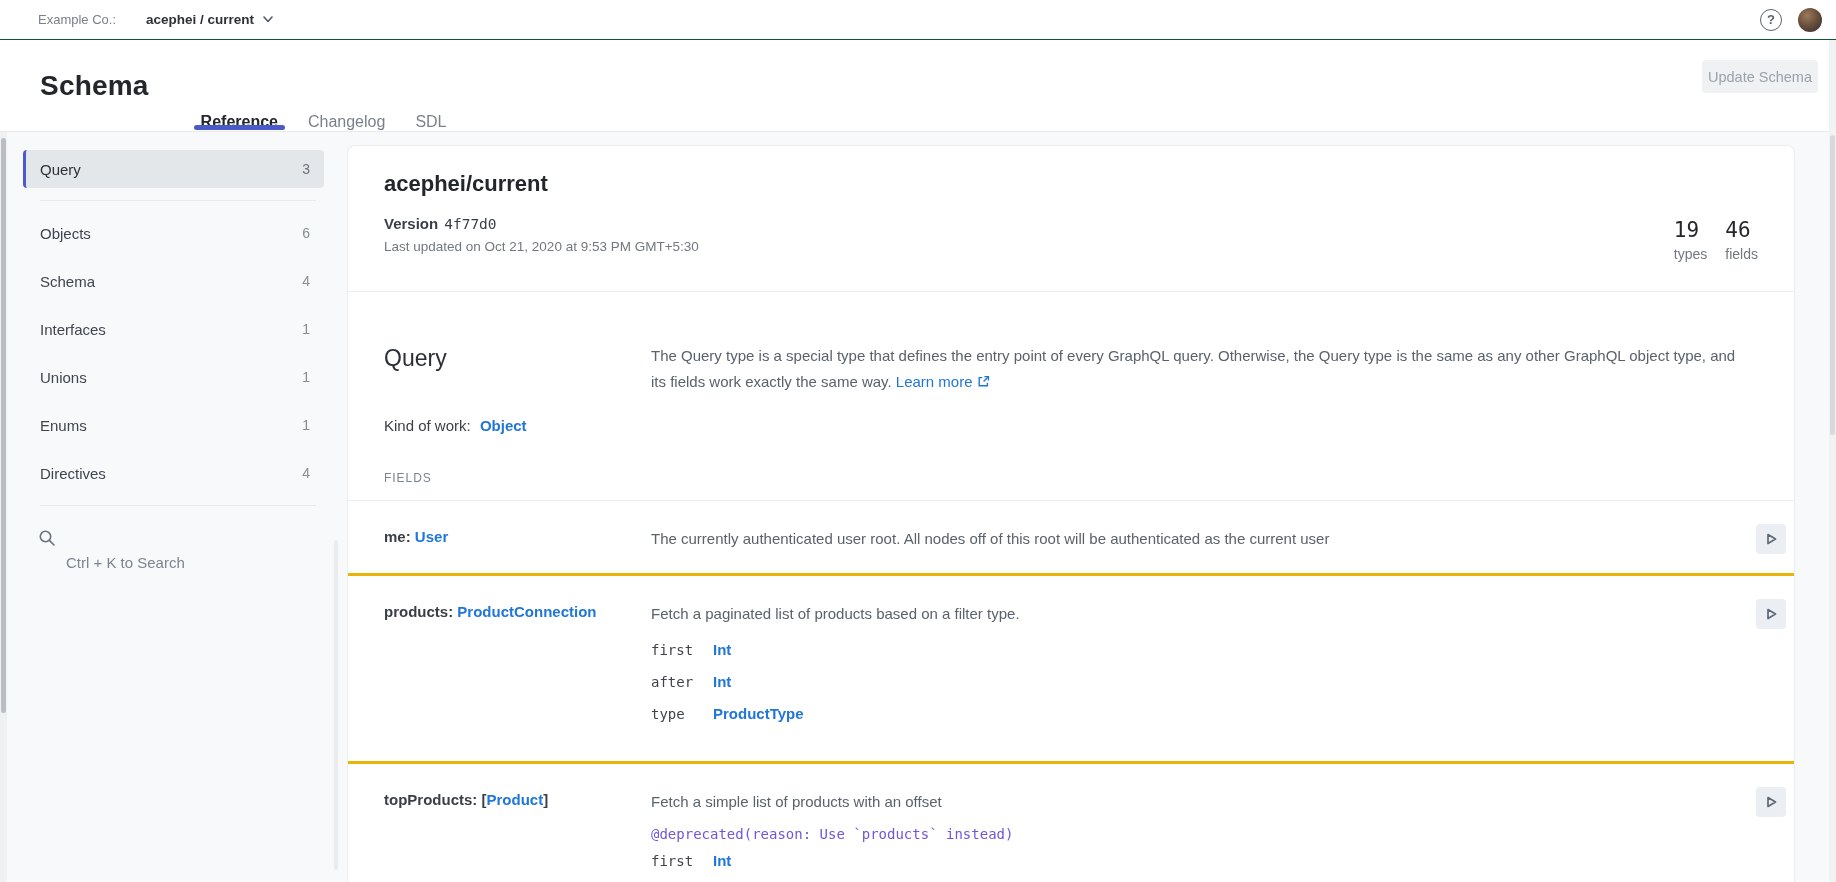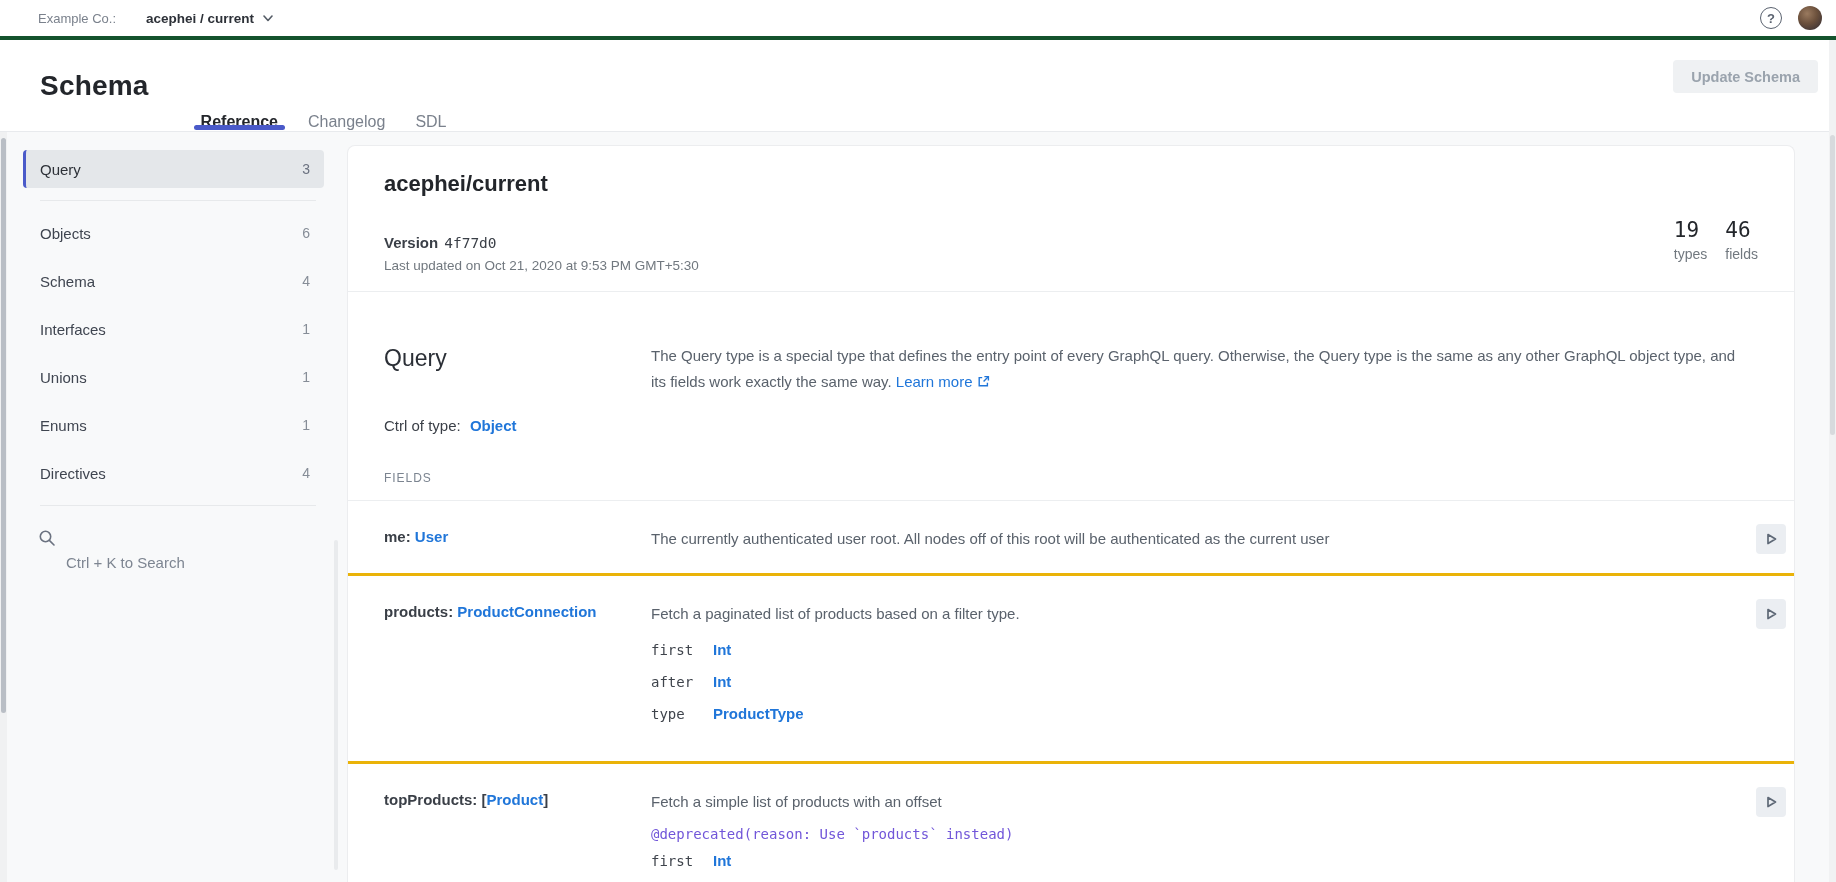--- a/index.html
+++ b/index.html
@@ -7,21 +7,21 @@
   body {
     font-family:"Liberation Sans", sans-serif;
     background:#f8f9fa;
     color:#2d3138;
     position:relative;
   }
 
   
   .topbar {
     position:absolute; left:0; top:0; width:1836px; height:40px;
-    background:#ffffff; border-bottom:4px solid #14532d;
+    background:#ffffff; border-bottom:1px solid #14532d;
     display:flex; align-items:center;
   }
   .org-label { margin-left:38px; font-size:13px; color:#7a818c; }
   .graph-selector {
     margin-left:30px; display:flex; align-items:center; gap:9px;
     background:none; border:none; cursor:pointer;
     font-family:inherit; font-size:13.5px; font-weight:700; color:#2d3138;
   }
   .topbar-right { margin-left:auto; margin-right:14px; display:flex; align-items:center; gap:16px; }
   .help-btn {
@@ -47,23 +47,23 @@
     position:relative; background:none; border:none; cursor:pointer;
     font-family:inherit; font-size:16px; color:#7a818c;
     padding:0 15px; display:flex; align-items:flex-end;
   }
   .tab.active { color:#23262b; font-weight:700; }
   .tab-indicator {
     position:absolute; left:8px; right:8px; bottom:1px; height:5px;
     border-radius:3px; background:#4a5ac9;
   }
   .update-btn {
-    position:absolute; right:18px; top:20px; height:33px; padding:0 18px;
+    position:absolute; right:18px; top:20px; height:33px; padding:0 6px;
     background:#eff1f3; border:none; border-radius:4px;
-    font-family:inherit; font-size:14.5px; font-weight:700; color:#9aa3ad;
+    font-family:inherit; font-size:14.5px; font-weight:400; color:#9aa3ad;
     cursor:not-allowed;
   }
 
   
   .left-scrollbar {
     position:absolute; left:0; top:132px; width:7px; height:750px; background:#f0f1f2;
   }
   .left-scrollbar .thumb { position:absolute; left:1px; top:6px; width:5px; height:575px; border-radius:3px; background:#b9bec5; }
   .right-scrollbar {
     position:absolute; right:0; top:40px; width:7px; height:842px; background:#f1f2f3;
@@ -99,21 +99,21 @@
   }
 
   
   .card {
     position:absolute; left:347px; top:145px; width:1448px; height:737px;
     background:#ffffff; border:1px solid #ecedef; border-bottom:none;
     border-radius:8px 8px 0 0;
   }
   .card-header { position:relative; height:146px; padding:23px 36px 0 36px; border-bottom:1px solid #eceef0; }
   .graph-title { font-size:22px; font-weight:700; color:#23262b; line-height:30px; }
-  .version-row { margin-top:35px; font-size:15px; color:#3a3f47; }
+  .version-row { margin-top:16px; font-size:15px; color:#3a3f47; }
   .version-label { font-weight:700; }
   .version-value { font-family:"DejaVu Sans Mono", monospace; font-size:14.5px; margin-left:6px; }
   .updated-row { margin-top:7px; font-size:13.5px; color:#71787f; }
   .stats { position:absolute; right:36px; top:72px; display:flex; gap:18px; }
   .stat { text-align:left; }
   .stat .num { font-family:"DejaVu Sans Mono", monospace; font-size:21px; color:#23262b; line-height:24px; }
   .stat .lbl { margin-top:4px; font-size:14px; color:#71787f; }
 
   .type-header { display:flex; padding:51px 36px 0 36px; }
   .type-name-col { width:267px; flex:none; }
@@ -268,21 +268,21 @@
       <span>The Query type is a special type that defines the entry point of every GraphQL query. Otherwise, the Query type is the same as any other GraphQL object type, and its fields work exactly the same way.</span>
       <a class="link"><span>Learn more</span><span class="ext-icon"><svg width="13" height="13" viewBox="0 0 13 13">
               <path d="M5.2 2.6 H2.2 V10.8 H10.4 V7.8" fill="none" stroke="#2076d9" stroke-width="1.4"></path>
               <path d="M7.4 1.6 h4 v4" fill="none" stroke="#2076d9" stroke-width="1.4"></path>
               <line x1="11.2" y1="1.8" x2="6.6" y2="6.4" stroke="#2076d9" stroke-width="1.4"></line>
             </svg></span></a>
     </div>
   </div>
 
   <div class="kind-row">
-    <span>Ctrl of type:</span>
+    <span>Kind of work:</span>
     <a class="link kind-value">Object</a>
   </div>
 
   <div class="fields-heading">FIELDS</div>
   <hr class="fields-divider">
 
   <div class="field-row">
     <div class="name-col">
       <span>me:</span>
       <span></span>

